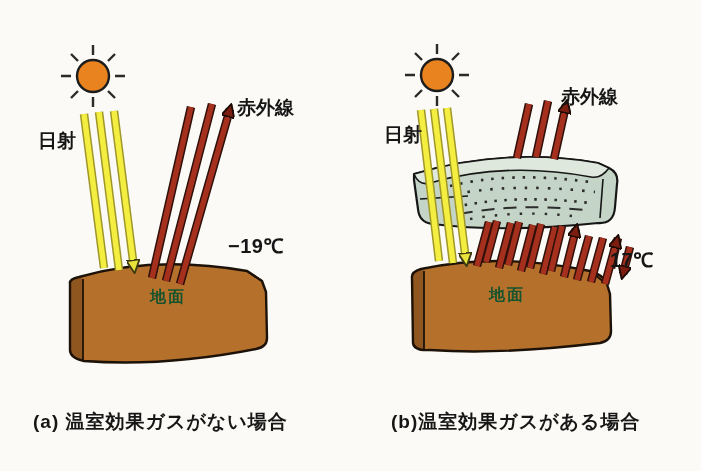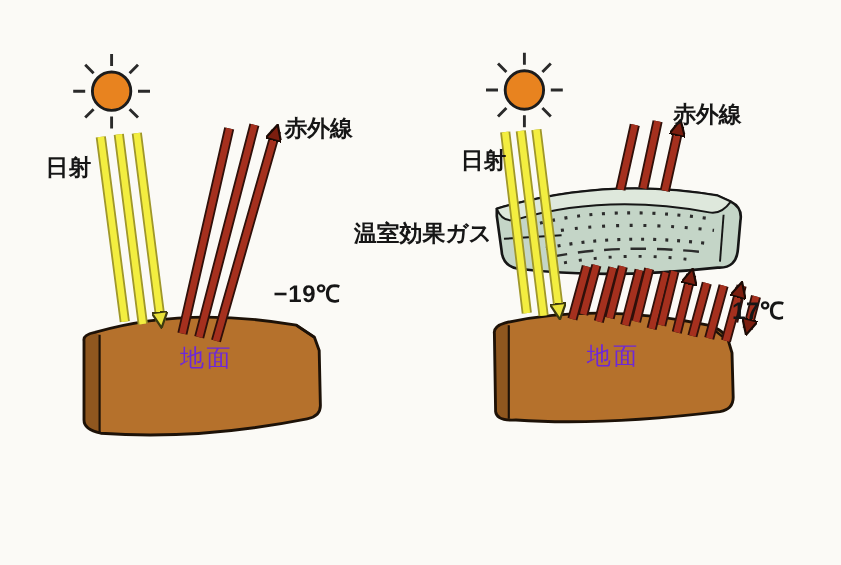--- a/index.html
+++ b/index.html
@@ -14,21 +14,21 @@
   .stage svg{position:absolute;left:0;top:0;}
   .lbl{
     position:absolute;
     white-space:nowrap;
     line-height:1;
     font-size:19px;
     font-weight:600;
     color:#161616;
   }
   .lbl.temp{font-weight:700;font-size:20px;letter-spacing:.5px;}
-  .lbl.ground{font-weight:400;font-size:20px;letter-spacing:2px;color:#6d28d9;}
+  .lbl.ground{font-weight:700;font-size:16px;letter-spacing:2px;color:#14532d;}
   .lbl.caption{font-size:19px;font-weight:600;letter-spacing:1px;}
 </style>
 </head>
 <body>
 
 <div class="stage">
 
   <svg width="701" height="471" viewBox="0 0 701 471">
     <defs>
       <marker id="mY" viewBox="0 0 10 10" refX="6" refY="5" markerWidth="2.6" markerHeight="2.4" orient="auto">
@@ -111,20 +111,21 @@
     <g>
       <circle cx="437" cy="75" r="16" fill="#e8831f" stroke="#1c1c1c" stroke-width="2.4"></circle>
       <path d="M437 54 L437 44 M437 96 L437 106 M415 75 L405 75 M459 75 L469 75 M422 60 L415 53 M452 60 L459 53 M422 90 L415 97 M452 90 L459 97" fill="none" stroke="#2a2a2a" stroke-width="2.4"></path>
     </g>
   </svg>
 
   <div class="lbl" style="left:38px;top:131px">日射</div>
   <div class="lbl" style="left:237px;top:98px">赤外線</div>
   <div class="lbl temp" style="left:228px;top:236px">−19℃</div>
   <div class="lbl ground" style="left:150px;top:289px">地面</div>
+  <div class="lbl caption" style="left:33px;top:412px">(a) 温室効果ガスがない場合</div>
 
   <div class="lbl" style="left:384px;top:125px">日射</div>
   <div class="lbl" style="left:561px;top:87px">赤外線</div>
-  <div class="lbl" style="left:295px;top:186px">温室効果ガス</div>
   <div class="lbl temp" style="left:610px;top:250px">17℃</div>
   <div class="lbl ground" style="left:489px;top:287px">地面</div>
+  <div class="lbl caption" style="left:391px;top:412px">(b)温室効果ガスがある場合</div>
 
 </div>
 
 </body></html>

